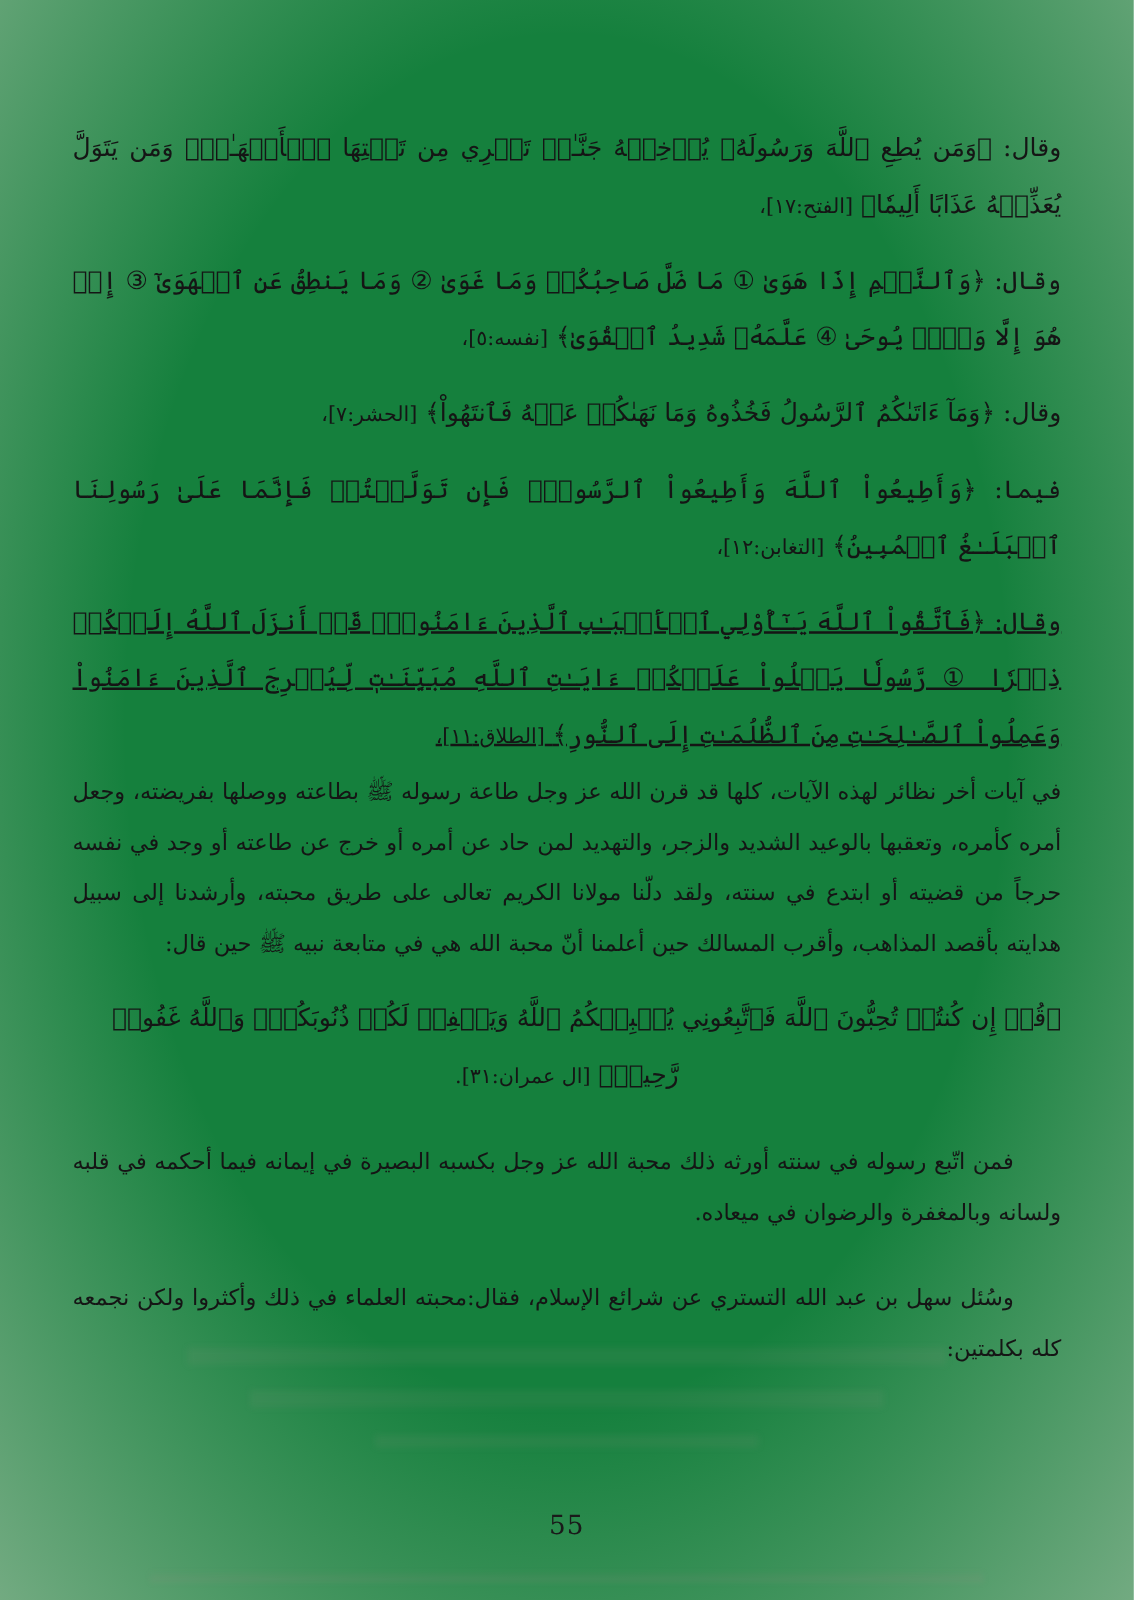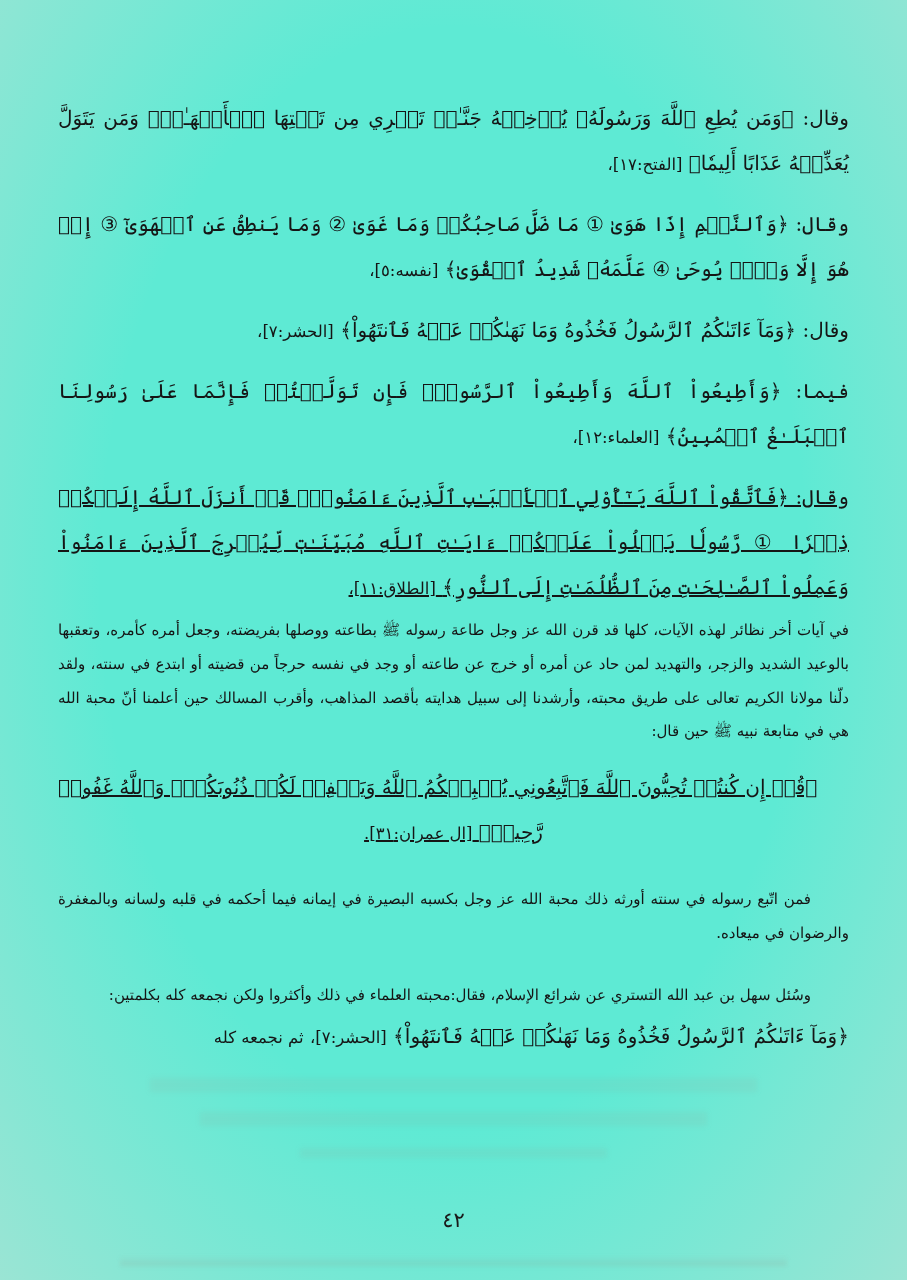--- a/index.html
+++ b/index.html
@@ -11,42 +11,42 @@
     width: 907px;
     height: 1280px;
     position: relative;
     font-family: "DejaVu Serif", "Liberation Serif", serif;
     color: #151515;
     overflow: hidden;
   }
   .page {
     position: absolute;
     inset: 0;
-    background: #5eead4;
+    background: #15803d;
   }
   
   .page::before {
     content: "";
     position: absolute;
     inset: 0;
     background:
       radial-gradient(ellipse at 50% 45%, rgba(255,255,255,0) 55%, rgba(228,222,212,0.45) 100%);
     pointer-events: none;
   }
   .content {
     position: absolute;
     top: 96px;
     right: 58px;
     left: 58px;
     direction: rtl;
     text-align: justify;
     text-align-last: right;
   }
   .para {
-    font-size: 15px;
+    font-size: 18px;
     line-height: 2.25;
     margin: 0 0 2px 0;
     letter-spacing: 0;
   }
   .para.indent {
     text-indent: 38px;
   }
   .quran {
     font-size: 20px;
     letter-spacing: 0.5px;
@@ -55,23 +55,22 @@
     font-size: 16.5px;
   }
   .block {
     margin-bottom: 16px;
   }
   .block.tight {
     margin-bottom: 4px;
     text-decoration: underline;
   }
   .centered {
-    text-align: left;
+    text-align: right;
     text-align-last: center;
-    text-decoration: underline;
   }
   .spacer-sm { height: 14px; }
   .spacer-md { height: 26px; }
   .folio {
     position: absolute;
     bottom: 48px;
     left: 0;
     right: 0;
     text-align: center;
     font-size: 21px;
@@ -118,21 +117,21 @@
       <span class="ref">[نفسه:٥]،</span>
     </p>
 
     <p class="para quran block">
       <span>وقال: ﴿وَمَآ ءَاتَىٰكُمُ ٱلرَّسُولُ فَخُذُوهُ وَمَا نَهَىٰكُمۡ عَنۡهُ فَٱنتَهُواْ﴾</span>
       <span class="ref">[الحشر:٧]،</span>
     </p>
 
     <p class="para quran block">
       <span>فيما: ﴿وَأَطِيعُواْ ٱللَّهَ وَأَطِيعُواْ ٱلرَّسُولَۚ فَإِن تَوَلَّيۡتُمۡ فَإِنَّمَا عَلَىٰ رَسُولِنَا ٱلۡبَلَـٰغُ ٱلۡمُبِينُ﴾</span>
-      <span class="ref">[العلماء:١٢]،</span>
+      <span class="ref">[التغابن:١٢]،</span>
     </p>
 
     <p class="para quran block tight">
       <span>وقال: ﴿فَٱتَّقُواْ ٱللَّهَ يَـٰٓأُوْلِي ٱلۡأَلۡبَـٰبِ ٱلَّذِينَ ءَامَنُواْۚ قَدۡ أَنزَلَ ٱللَّهُ إِلَيۡكُمۡ ذِكۡرٗا ① رَّسُولٗا يَتۡلُواْ عَلَيۡكُمۡ ءَايَـٰتِ ٱللَّهِ مُبَيِّنَـٰتٖ لِّيُخۡرِجَ ٱلَّذِينَ ءَامَنُواْ وَعَمِلُواْ ٱلصَّـٰلِحَـٰتِ مِنَ ٱلظُّلُمَـٰتِ إِلَى ٱلنُّورِ﴾</span>
       <span class="ref">[الطلاق:١١]،</span>
     </p>
 
     <p class="para">في آيات أخر نظائر لهذه الآيات، كلها قد قرن الله عز وجل طاعة رسوله ﷺ بطاعته ووصلها بفريضته، وجعل أمره كأمره، وتعقبها بالوعيد الشديد والزجر، والتهديد لمن حاد عن أمره أو خرج عن طاعته أو وجد في نفسه حرجاً من قضيته أو ابتدع في سنته، ولقد دلّنا مولانا الكريم تعالى على طريق محبته، وأرشدنا إلى سبيل هدايته بأقصد المذاهب، وأقرب المسالك حين أعلمنا أنّ محبة الله هي في متابعة نبيه ﷺ حين قال:</p>
 
     <div class="spacer-sm"></div>
@@ -143,23 +142,18 @@
     </p>
 
     <div class="spacer-md"></div>
 
     <p class="para indent">فمن اتّبع رسوله في سنته أورثه ذلك محبة الله عز وجل بكسبه البصيرة في إيمانه فيما أحكمه في قلبه ولسانه وبالمغفرة والرضوان في ميعاده.</p>
 
     <div class="spacer-md"></div>
 
     <p class="para indent">وسُئل سهل بن عبد الله التستري عن شرائع الإسلام، فقال:محبته العلماء في ذلك وأكثروا ولكن نجمعه كله بكلمتين:</p>
 
-    <p class="para quran">
-      <span>﴿وَمَآ ءَاتَىٰكُمُ ٱلرَّسُولُ فَخُذُوهُ وَمَا نَهَىٰكُمۡ عَنۡهُ فَٱنتَهُواْ﴾</span>
-      <span class="ref">[الحشر:٧]،</span>
-      <span class="ref">ثم نجمعه كله</span>
-    </p>
 
   </div>
 
-  <div class="folio">٤٢</div>
+  <div class="folio">55</div>
   <div class="bottom-smudge"></div>
 </div>
 
 </body></html>

